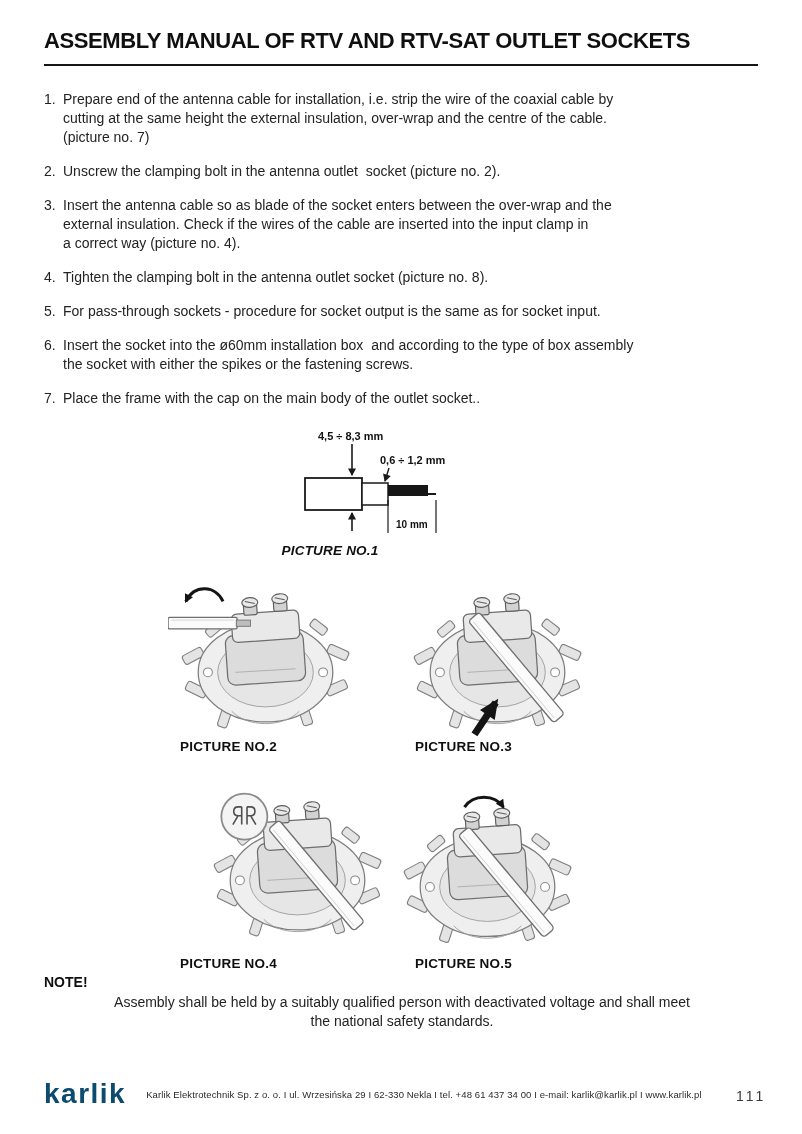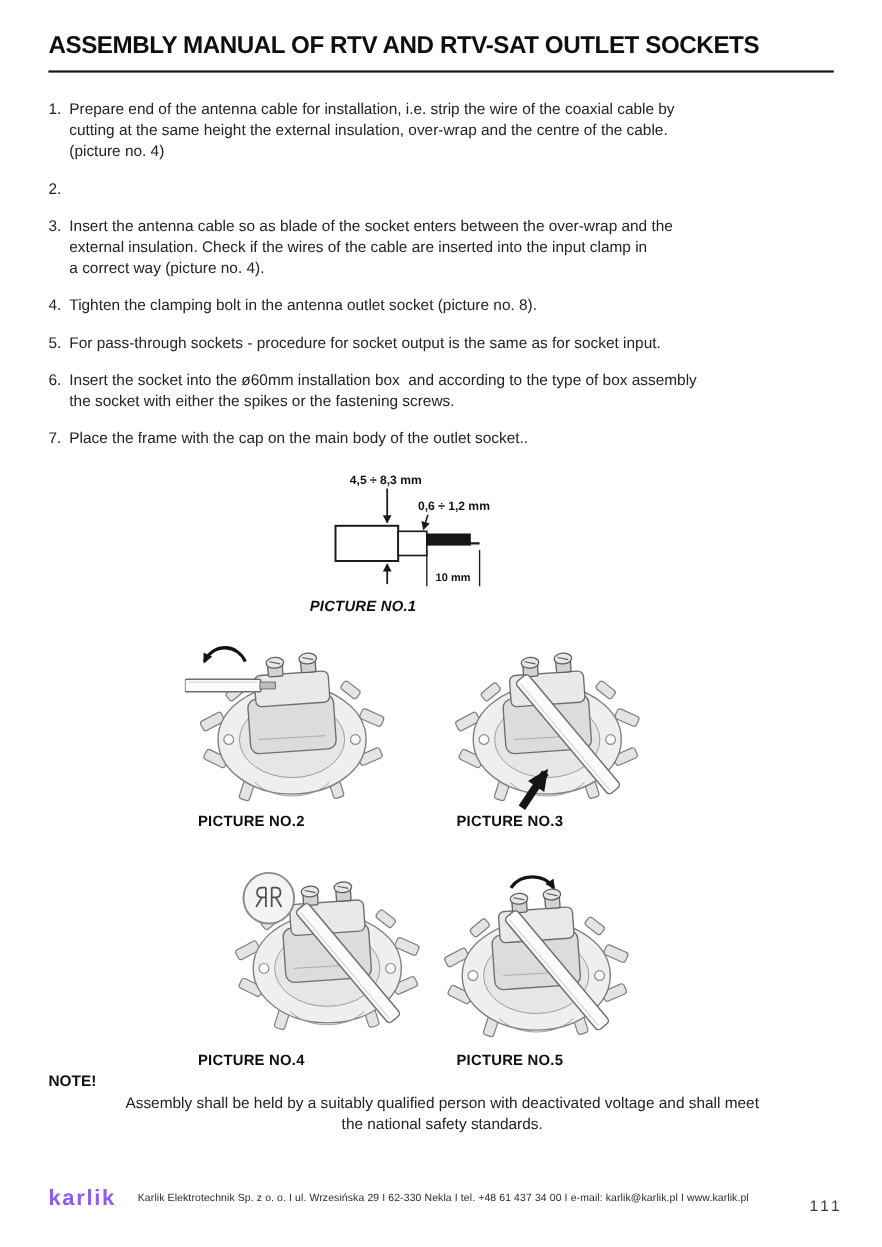--- a/index.html
+++ b/index.html
@@ -32,21 +32,21 @@
   }
   .note-text {
     position:absolute; left:44px; top:993px; width:716px;
     font-size:14px; line-height:19px; white-space:pre-wrap; color:#232323;text-align:center;
   }
   .footer {
     position:absolute; left:44px; top:1078px; width:714px;
     display:flex; align-items:center; gap:20px;
   }
   .logo {
-    font-size:20px; font-weight:bold; letter-spacing:1.5px; color:#8b5cf6;
+    font-size:28px; font-weight:bold; letter-spacing:1.5px; color:#0c4a6e;
   }
   .footer-info { font-size:9.5px; color:#2a2a2a; letter-spacing:0.1px; white-space:nowrap; }
   .page-number {
     position:absolute; left:736px; top:1088px; font-size:14px;
     letter-spacing:3px; color:#3a3a3a;
   }
   svg text.dim { font-family:"Liberation Sans", sans-serif; font-weight:bold; fill:#111; }
 </style>
 </head>
 <body>
@@ -114,24 +114,25 @@
 <div class="page">
 
   <div class="title">ASSEMBLY MANUAL OF RTV AND RTV-SAT OUTLET SOCKETS</div>
   <div class="title-rule"></div>
 
   <div class="steps">
     <div class="step">
       <span class="step-num">1.</span>
       <span class="step-text">Prepare end of the antenna cable for installation, i.e. strip the wire of the coaxial cable by
 cutting at the same height the external insulation, over-wrap and the centre of the cable.
-(picture no. 4)</span>
+(picture no. 7)</span>
     </div>
     <div class="step">
       <span class="step-num">2.</span>
+      <span class="step-text">Unscrew the clamping bolt in the antenna outlet  socket (picture no. 2).</span>
     </div>
     <div class="step">
       <span class="step-num">3.</span>
       <span class="step-text">Insert the antenna cable so as blade of the socket enters between the over-wrap and the
 external insulation. Check if the wires of the cable are inserted into the input clamp in
 a correct way (picture no. 4).</span>
     </div>
     <div class="step">
       <span class="step-num">4.</span>
       <span class="step-text">Tighten the clamping bolt in the antenna outlet socket (picture no. 8).</span>

